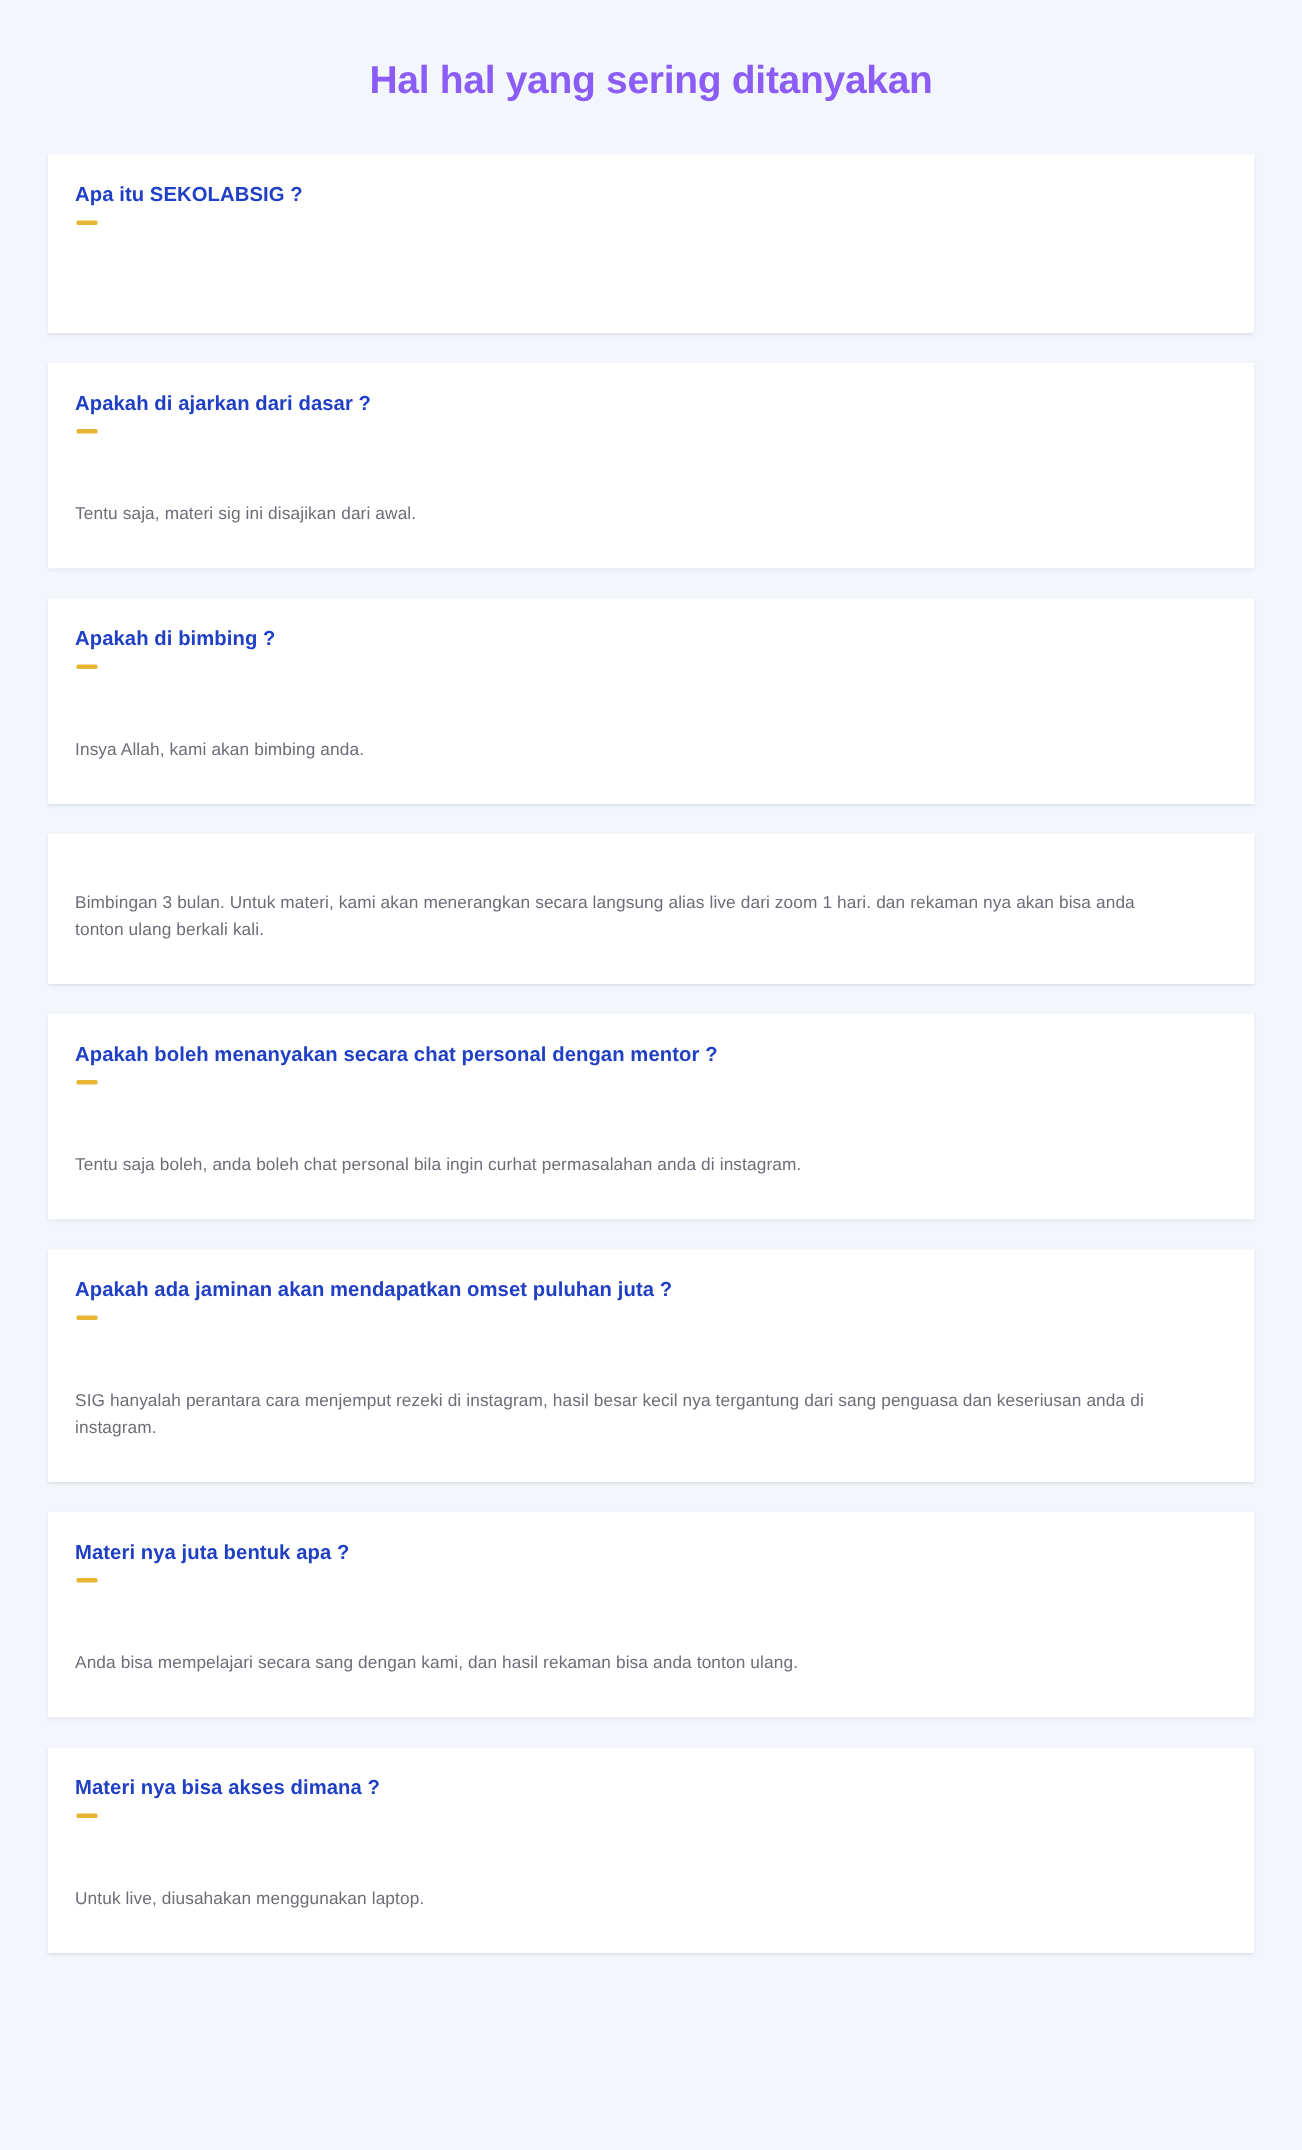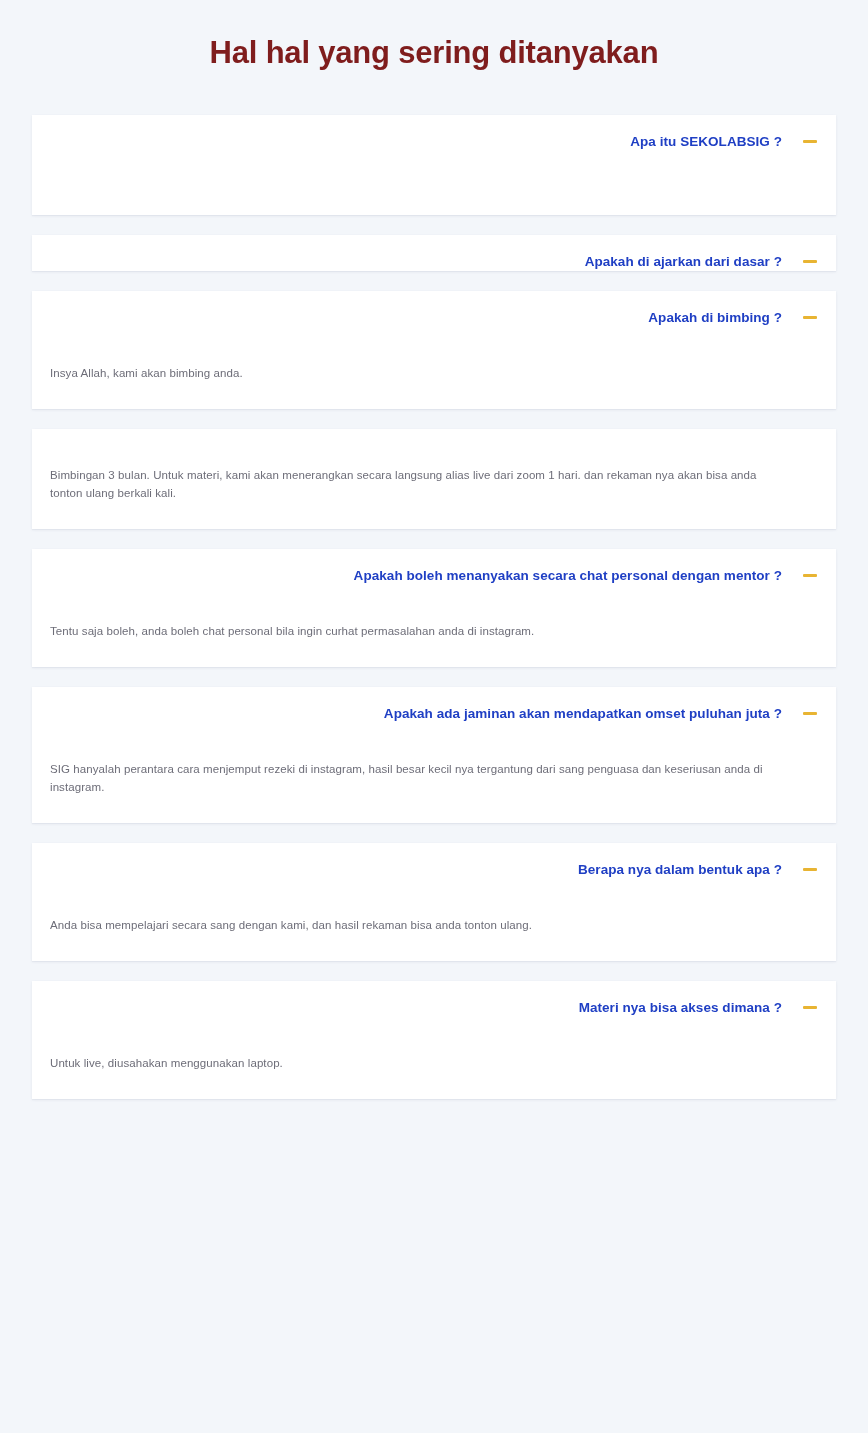--- a/index.html
+++ b/index.html
@@ -14,50 +14,51 @@
     font-family: "Liberation Sans", "DejaVu Sans", sans-serif;
     -webkit-font-smoothing: antialiased;
   }
   .page {
     width: 868px;
     box-sizing: border-box;
     padding-top: 1px;
   }
   .page-title {
     margin: 0;
-    padding: 32px 0 42px 0;
+    padding: 32px 0 30px 0;
     text-align: center;
-    font-size: 31px;
+    font-size: 26px;
     line-height: 40px;
     font-weight: 700;
     letter-spacing: -0.2px;
-    color: #7f1d1d;
+    color: #8b5cf6;
   }
   .faq-list {
     width: 804px;
     margin: 0 auto;
     padding-bottom: 45px;
   }
   .faq-item {
     background: #ffffff;
     margin-bottom: 20px;
     box-shadow: 0 1px 3px rgba(40, 60, 95, 0.07),
                 0 1px 1px rgba(40, 60, 95, 0.04);
     box-sizing: border-box;
   }
   .faq-item:last-child {
     margin-bottom: 0;
   }
   .faq-header {
     display: flex;
     align-items: flex-start;
-    justify-content: flex-end;
+    justify-content: space-between;
     padding: 17px 18px 0 18px;
     cursor: pointer;
     box-sizing: border-box;
+    flex-direction: column;
   }
   .faq-question {
     font-size: 13.5px;
     line-height: 19px;
     font-weight: 700;
     color: #1f3fc4;
     letter-spacing: 0.05px;
     margin: 0;
     padding-right: 20px;
   }
@@ -111,20 +112,23 @@
         <div class="faq-body">
         </div>
       </div>
       <div class="faq-item">
         <div class="faq-header">
           <div class="faq-question">Apakah di ajarkan dari dasar ?</div>
           <span class="faq-toggle">
             <span class="bar"></span>
           </span>
         </div>
+        <div class="faq-body">
+          <p class="faq-answer-p">Tentu saja, materi sig ini disajikan dari awal.</p>
+        </div>
       </div>
       <div class="faq-item">
         <div class="faq-header">
           <div class="faq-question">Apakah di bimbing ?</div>
           <span class="faq-toggle">
             <span class="bar"></span>
           </span>
         </div>
         <div class="faq-body">
           <p class="faq-answer-p">Insya Allah, kami akan bimbing anda.</p>
@@ -152,21 +156,21 @@
           <span class="faq-toggle">
             <span class="bar"></span>
           </span>
         </div>
         <div class="faq-body">
           <p class="faq-answer-p">SIG  hanyalah perantara cara menjemput rezeki di instagram, hasil besar kecil nya tergantung dari sang penguasa dan keseriusan anda di instagram.</p>
         </div>
       </div>
       <div class="faq-item">
         <div class="faq-header">
-          <div class="faq-question">Berapa nya dalam bentuk apa ?</div>
+          <div class="faq-question">Materi nya juta bentuk apa ?</div>
           <span class="faq-toggle">
             <span class="bar"></span>
           </span>
         </div>
         <div class="faq-body">
           <p class="faq-answer-p">Anda bisa mempelajari secara sang dengan kami, dan hasil rekaman bisa anda tonton ulang.</p>
         </div>
       </div>
       <div class="faq-item">
         <div class="faq-header">

